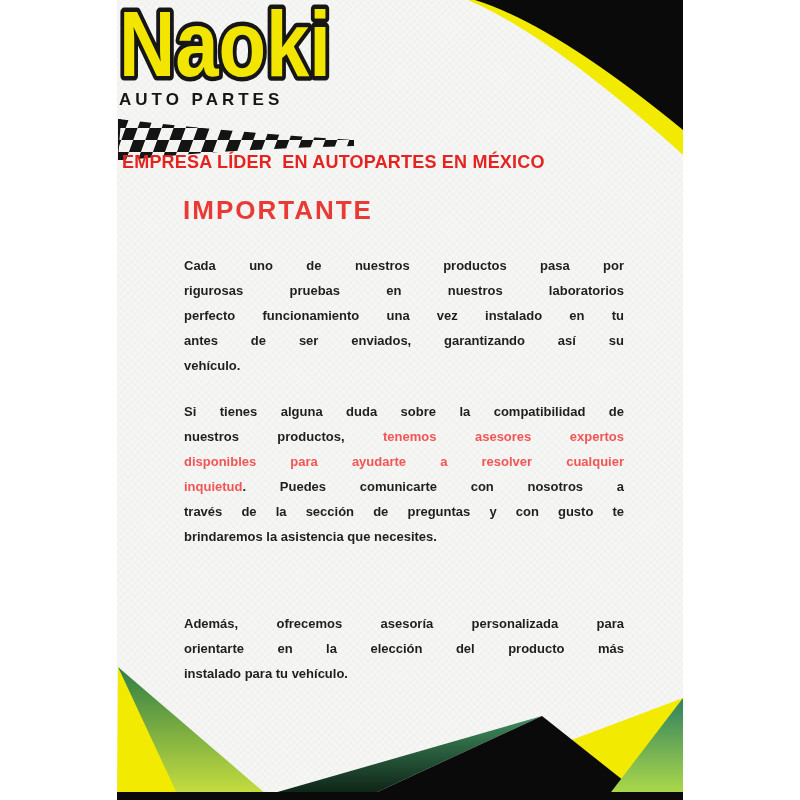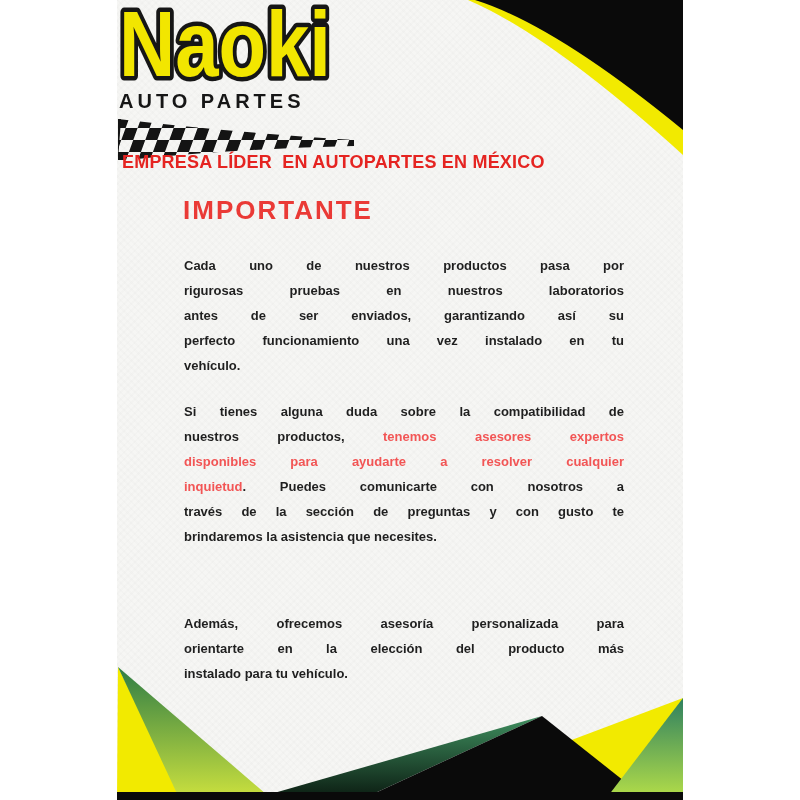--- a/index.html
+++ b/index.html
@@ -11,21 +11,21 @@
     position:absolute;left:117px;top:0;width:566px;height:800px;
     background:
       repeating-linear-gradient(45deg, rgba(0,0,0,0.012) 0 2px, rgba(0,0,0,0) 2px 5px),
       repeating-linear-gradient(-45deg, rgba(0,0,0,0.012) 0 2px, rgba(0,0,0,0) 2px 5px),
       #f6f6f4;
   }
   .corner-tr{position:absolute;top:0;right:0;width:215px;height:160px;}
   .logo-wrap{position:absolute;left:0px;top:-4px;width:260px;height:100px;}
   .autopartes{
     position:absolute;left:2px;top:90px;
-    font-size:20px;font-weight:700;letter-spacing:4px;color:#161616;
+    font-size:17px;font-weight:700;letter-spacing:4px;color:#161616;
     white-space:nowrap;
   }
   .flag{position:absolute;left:1px;top:116px;width:242px;height:44px;}
   .tagline{
     position:absolute;left:5px;top:152px;
     font-size:18px;font-weight:700;color:#e52421;
     white-space:pre-wrap;letter-spacing:0.2px;
   }
   .heading{
     position:absolute;left:66px;top:192px;
@@ -69,22 +69,22 @@
     <path d="M0,3 L3,3 L0,45 Z" fill="#141414"></path>
   </svg>
 
   <div class="tagline">EMPRESA LÍDER  EN AUTOPARTES EN MÉXICO</div>
 
   <div class="heading">IMPORTANTE</div>
 
   <div class="para p1">
     <div class="jline">Cada uno de nuestros productos pasa por</div>
     <div class="jline">rigurosas pruebas en nuestros laboratorios</div>
+    <div class="jline">perfecto funcionamiento una vez instalado en tu</div>
     <div class="jline">antes de ser enviados, garantizando así su</div>
-    <div class="jline">perfecto funcionamiento una vez instalado en tu</div>
     <div class="jline-left">vehículo.</div>
   </div>
 
   <div class="para p2">
     <div class="jline">Si tienes alguna duda sobre la compatibilidad de</div>
     <div class="jline"><span>nuestros productos,</span> <span class="hl">tenemos asesores expertos</span></div>
     <div class="jline hl">disponibles para ayudarte a resolver cualquier</div>
     <div class="jline"><span class="hl">inquietud</span><span>. Puedes comunicarte con nosotros a</span></div>
     <div class="jline">través de la sección de preguntas y con gusto te</div>
     <div class="jline-left">brindaremos la asistencia que necesites.</div>

